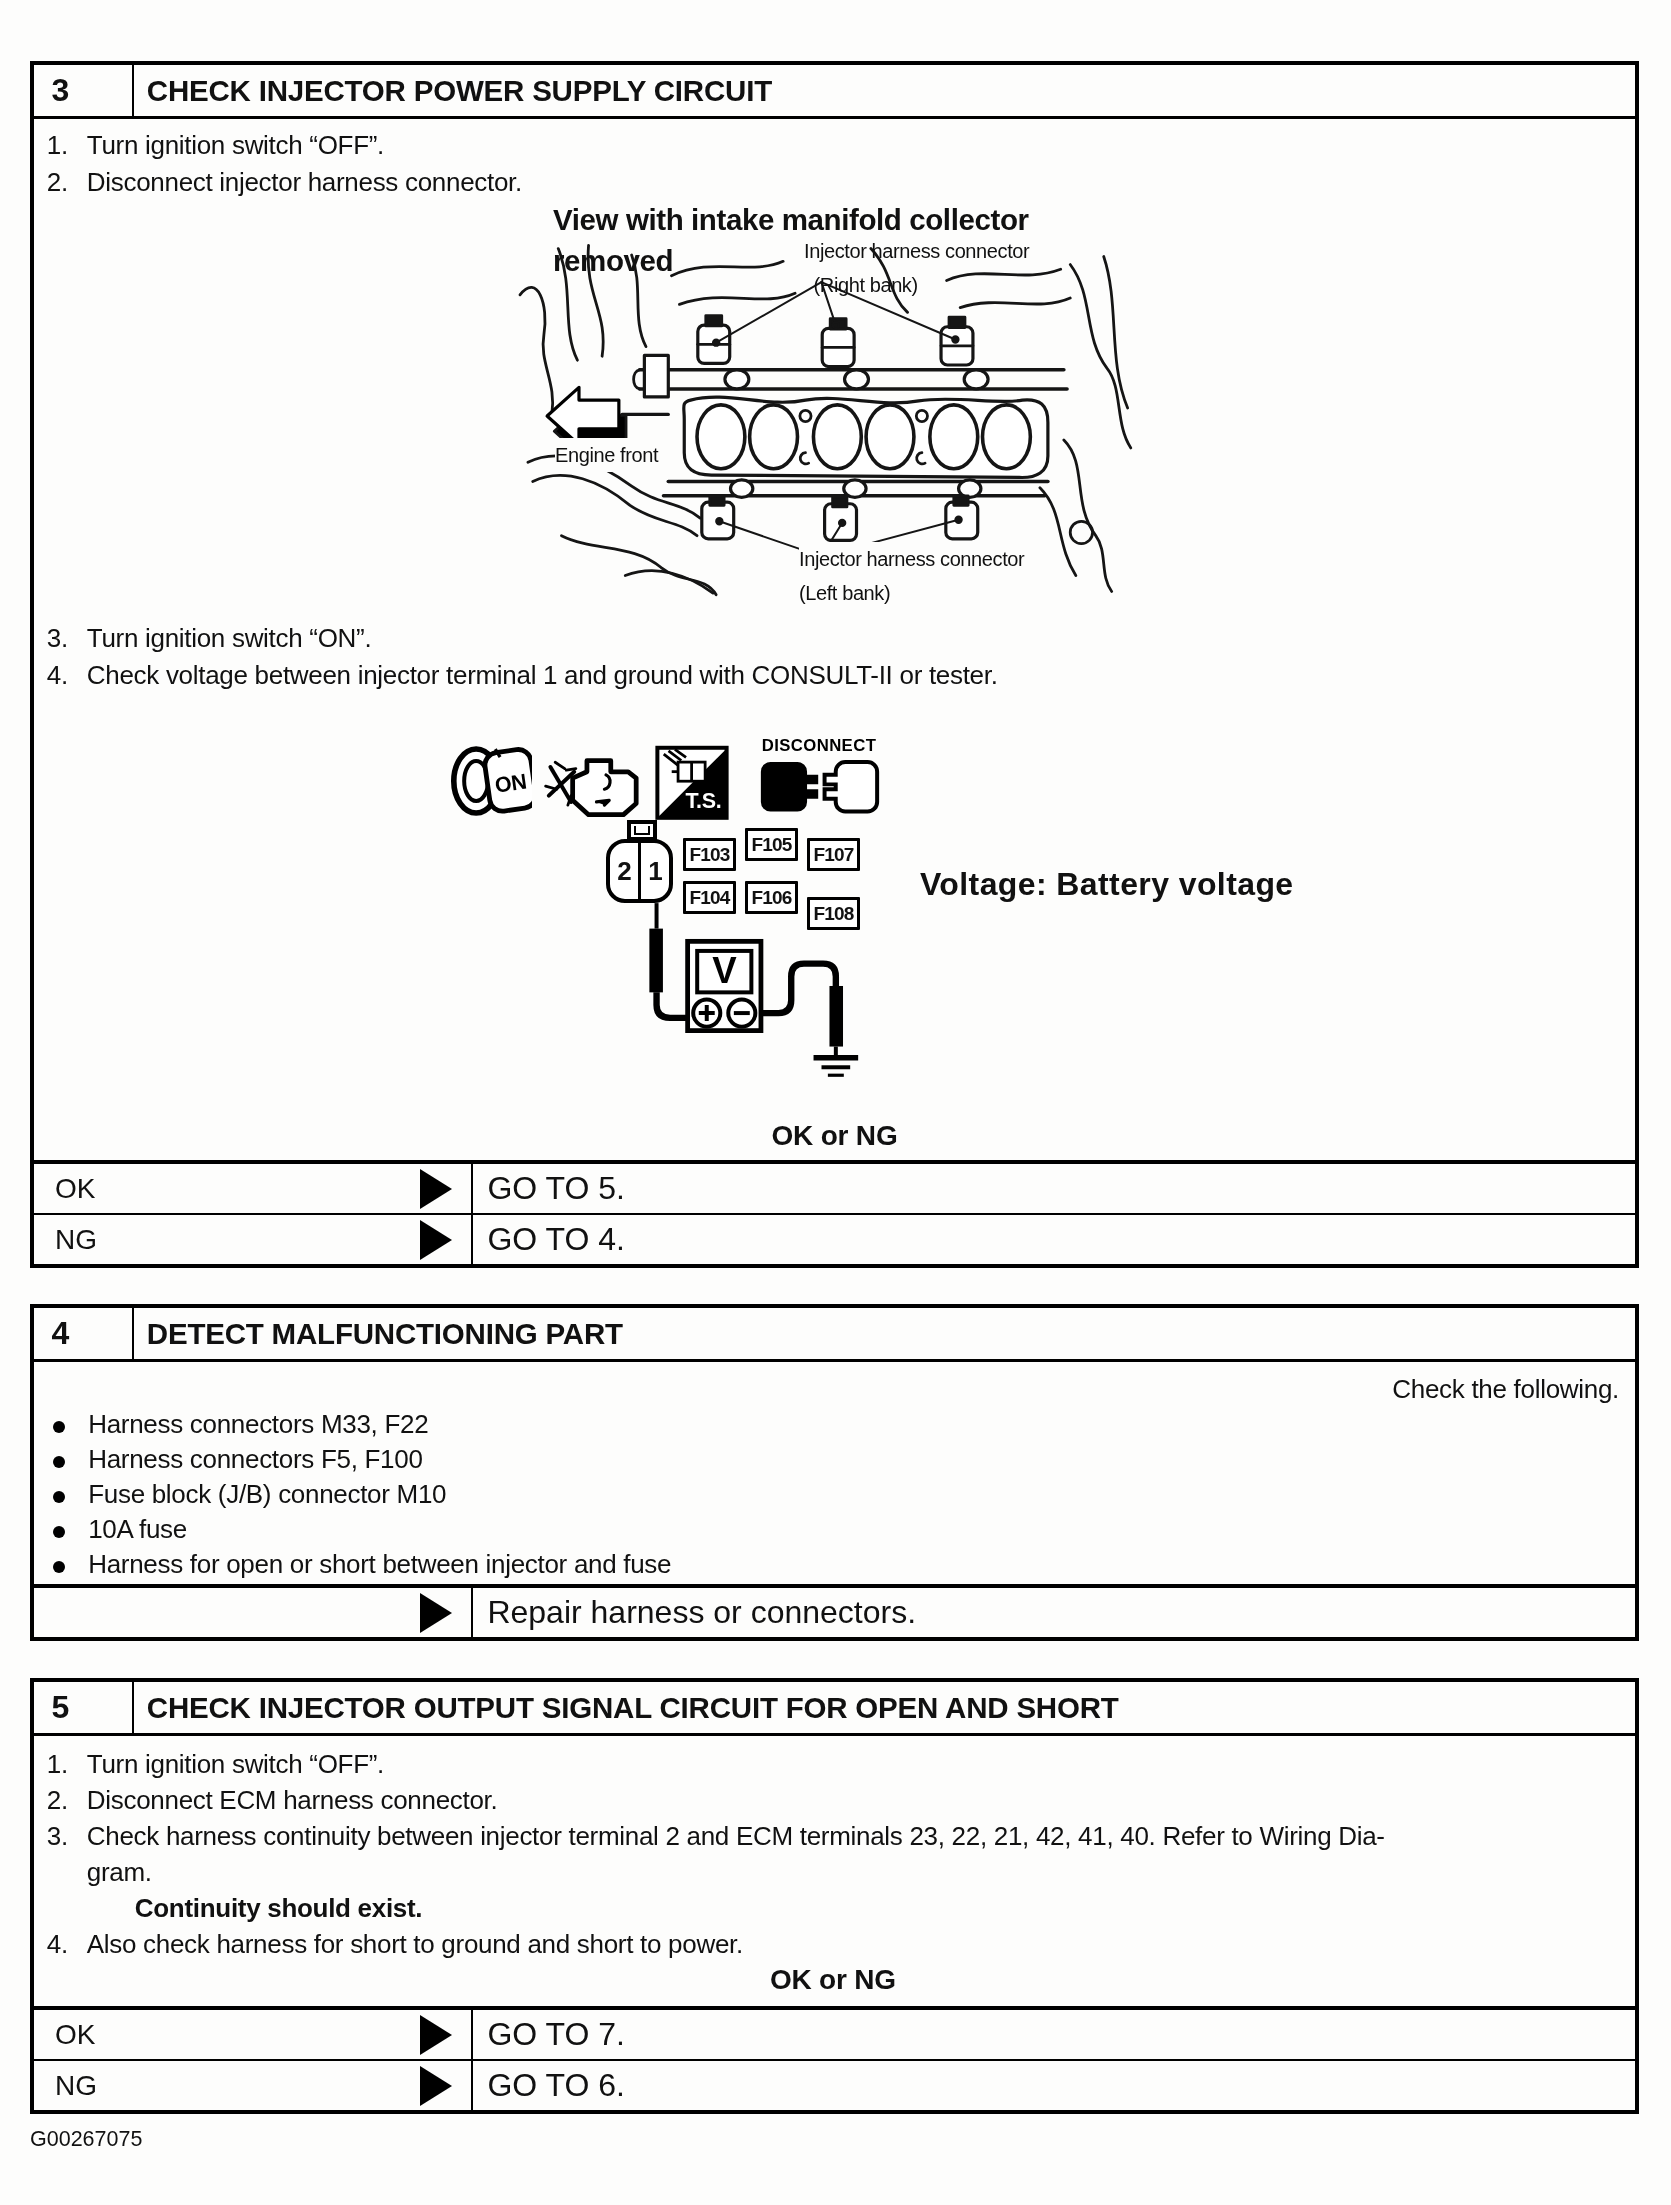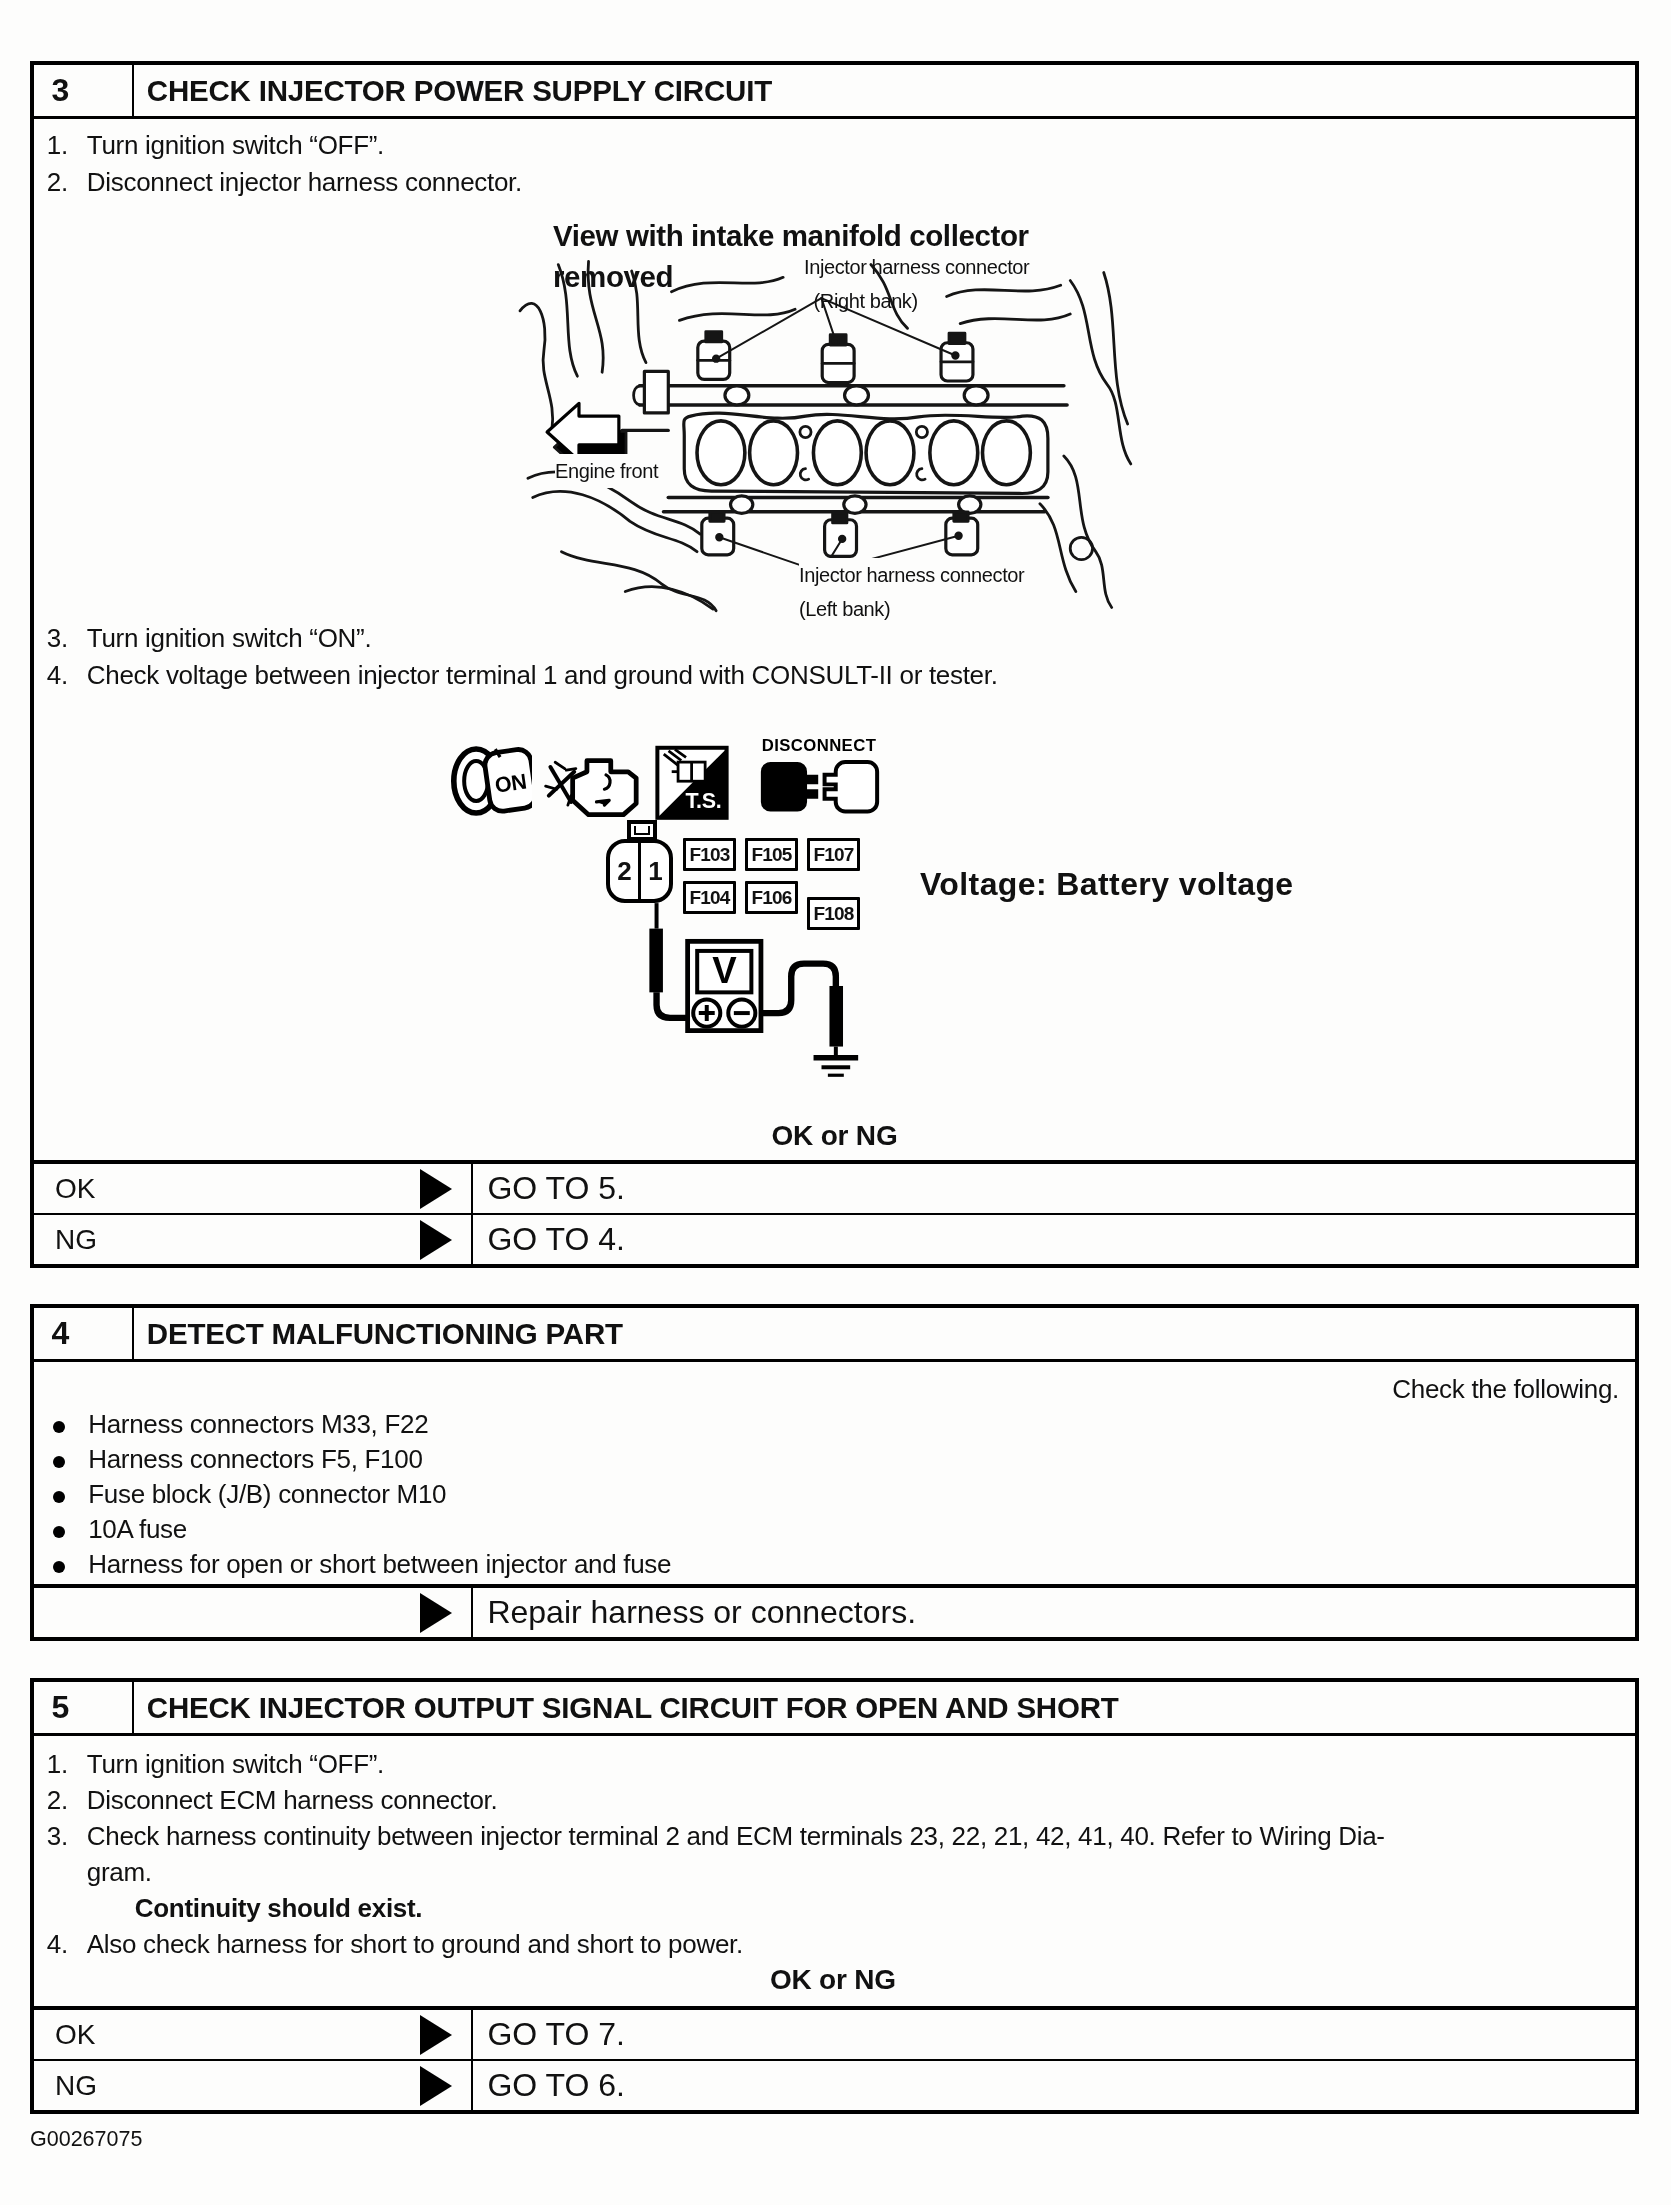--- a/index.html
+++ b/index.html
@@ -65,21 +65,21 @@
         <div class="step">
           <span class="step-num">1.</span>
           <span class="step-text">Turn ignition switch “OFF”.</span>
         </div>
         <div class="step">
           <span class="step-num">2.</span>
           <span class="step-text">Disconnect injector harness connector.</span>
         </div>
       </div>
 
-      <div class="diagram" style="left:478px;top:96px;width:630px;height:403px;">
+      <div class="diagram" style="left:478px;top:80px;width:630px;height:403px;">
         <svg viewBox="0 0 790 500" width="630" height="399">
           <g stroke="#151515" stroke-width="3.5" fill="none" stroke-linecap="round" stroke-linejoin="round">
 
             <path d="M10,120 C32,92 46,132 40,170 C34,205 56,230 50,270"></path>
             <path d="M58,62 C78,112 62,162 82,202"></path>
             <path d="M96,58 C91,122 121,142 113,197"></path>
             <path d="M150,70 C165,110 150,150 168,185"></path>
             <path d="M20,330 C60,310 110,330 150,360 C182,383 212,380 236,400"></path>
             <path d="M26,354 C66,335 112,354 148,384 C180,406 208,403 232,422"></path>
             <path d="M62,422 C102,442 152,432 187,462 C212,482 242,472 256,496"></path>
@@ -270,21 +270,21 @@
           <text x="166" y="208" font-size="46" font-weight="bold" text-anchor="middle" fill="#000">V</text>
         </svg>
         <div class="pin-tab">
             <i></i>
           </div>
         <div class="pin-conn">
           <div class="pin-cell first">2</div>
           <div class="pin-cell">1</div>
         </div>
         <div class="fid" style="left:91px;top:21px;">F103</div>
-        <div class="fid" style="left:153px;top:21px;">F105</div>
+        <div class="fid" style="left:153px;top:11px;">F105</div>
         <div class="fid" style="left:215px;top:21px;">F107</div>
         <div class="fid" style="left:91px;top:64px;">F104</div>
         <div class="fid" style="left:153px;top:64px;">F106</div>
         <div class="fid" style="left:215px;top:64px;margin-top:16px;">F108</div>
         <div class="vspec" style="left:328px;top:49px;">Voltage:  Battery  voltage</div>
       </div>
 
       <div class="okng" style="top:1001px;">OK or NG</div>
     </div>
 

